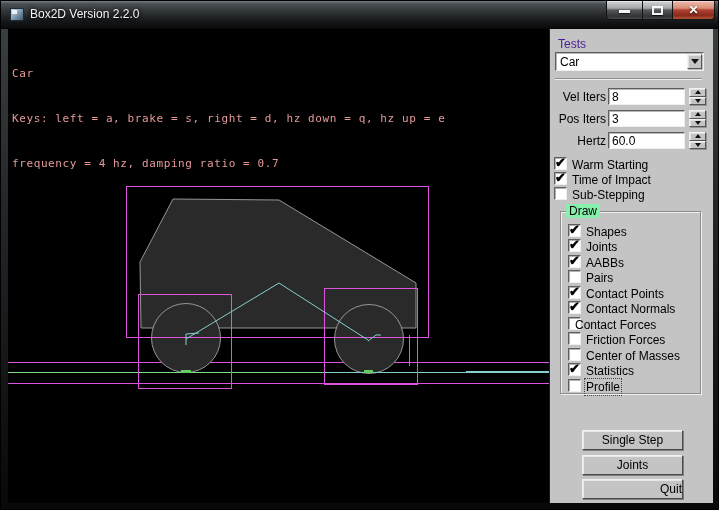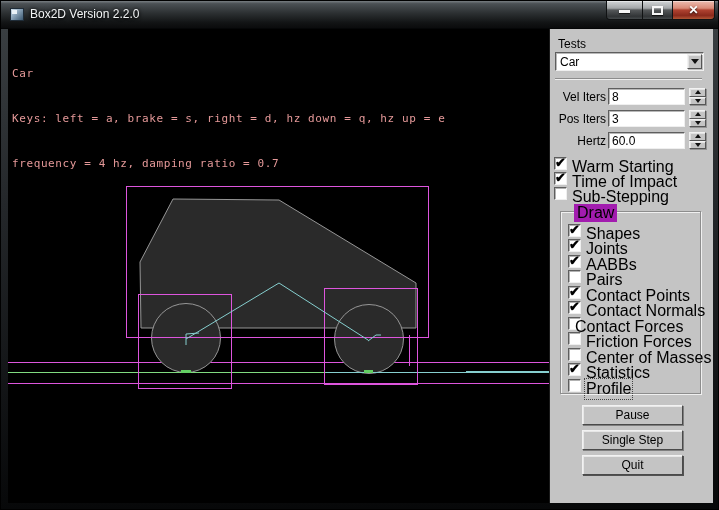--- a/index.html
+++ b/index.html
@@ -37,21 +37,21 @@
   
   .client{position:absolute;left:7px;top:28px;width:705px;height:474px;display:flex;}
   .canvas{position:relative;width:541px;height:474px;background:#000;overflow:hidden;}
   .canvas-text{position:absolute;left:4px;top:7px;
     font-family:"DejaVu Sans Mono",monospace;font-size:11px;line-height:15px;
     letter-spacing:0.6px;color:var(--text_color,#e59999);white-space:pre;}
   .scene-svg{position:absolute;left:0;top:0;}
   
   .panel{position:relative;width:164px;height:474px;background:#c4c4c4;
     border-left:1px solid #1a1a1a;font-size:12px;color:#000;}
-  .plabel{position:absolute;color:#000000;}
+  .plabel{position:absolute;color:#4c1d95;}
   .sunken{background:#fff;border:1px solid;border-color:#5e5e5e #efefef #efefef #5e5e5e;
     box-shadow:inset 1px 1px 0 rgba(0,0,0,.28);}
   .raised{background:#c4c4c4;border:1px solid;border-color:#f2f2f2 #555 #555 #f2f2f2;
     box-shadow:inset 1px 1px 0 rgba(255,255,255,.5), 1px 1px 0 rgba(0,0,0,.25);}
   .dd{position:absolute;left:5px;top:23px;width:149px;height:19px;}
   .dd-text{position:absolute;left:4px;top:2px;font-size:12px;}
   .dd-btn{position:absolute;right:1px;top:1px;width:15px;height:15px;
     display:flex;align-items:center;justify-content:center;}
   .tri-down{width:0;height:0;border-left:4px solid transparent;border-right:4px solid transparent;
     border-top:5px solid #111;}
@@ -62,25 +62,25 @@
   .sep{position:absolute;left:5px;top:49px;width:147px;height:2px;
     border-top:1px solid #8d8d8d;border-bottom:1px solid #f0f0f0;}
   .step-label{position:absolute;left:0;width:56px;text-align:right;font-size:12px;}
   .step-input{position:absolute;left:58px;width:77px;height:17px;font-size:12px;
     padding:0 0 0 3px;font-family:"Liberation Sans",sans-serif;outline:none;}
   .spinner{position:absolute;left:139px;width:17px;height:17px;display:flex;flex-direction:column;}
   .spin-half{flex:1;display:flex;align-items:center;justify-content:center;}
   .cb{position:absolute;width:13px;height:13px;background:#fff;border:1px solid;
     border-color:#5e5e5e #efefef #efefef #5e5e5e;box-shadow:inset 1px 1px 0 rgba(0,0,0,.3);}
   .cb.on::after{content:"✔";position:absolute;left:0px;top:-3px;font-size:13px;font-weight:bold;color:#000;}
-  .cb-label{position:absolute;font-size:16px;white-space:nowrap;}
+  .cb-label{position:absolute;font-size:12px;white-space:nowrap;}
   .cb-label.focused{outline:1px dotted #444;outline-offset:1px;}
   .group{position:absolute;left:10px;top:182px;width:141px;height:183px;
     border:1px solid #8d8d8d;box-shadow:1px 1px 0 #f0f0f0, inset 1px 1px 0 #f0f0f0;}
-  .group-legend{position:absolute;left:13px;top:-8px;background:#a21caf;padding:0 3px;font-size:16px;}
+  .group-legend{position:absolute;left:5px;top:-8px;background:#86efac;padding:0 3px;font-size:12px;}
   .pbtn{position:absolute;left:32px;width:101px;height:20px;font-size:12px;color:#000;
     text-align:center;line-height:18px;background:#c4c4c4;border:1px solid;
     border-color:#f2f2f2 #4a4a4a #4a4a4a #f2f2f2;
     box-shadow:inset 1px 1px 0 rgba(255,255,255,.6), 1px 1px 0 rgba(0,0,0,.35);
     font-family:"Liberation Sans",sans-serif;}
 </style>
 </head>
 <body>
 
 <div class="window">
@@ -236,20 +236,19 @@
         <div class="cb" style="left:7px;top:136px;"></div>
         <div class="cb-label" style="left:25px;top:137px;">Center of Masses</div>
 
         <div class="cb on" style="left:7px;top:151px;"></div>
         <div class="cb-label" style="left:25px;top:152px;">Statistics</div>
 
         <div class="cb" style="left:7px;top:167px;"></div>
         <div class="cb-label focused" style="left:25px;top:168px;">Profile</div>
       </div>
 
-      <div class="pbtn" style="top:376px;">Pause</div>
       <div class="pbtn" style="top:401px;">Single Step</div>
       <div class="pbtn" style="top:426px;">Joints</div>
-      <div class="pbtn" style="top:426px;">Quit</div>
+      <div class="pbtn" style="top:450px;text-align:right;">Quit</div>
 
     </div>
   </div>
 </div>
 
 </body></html>

